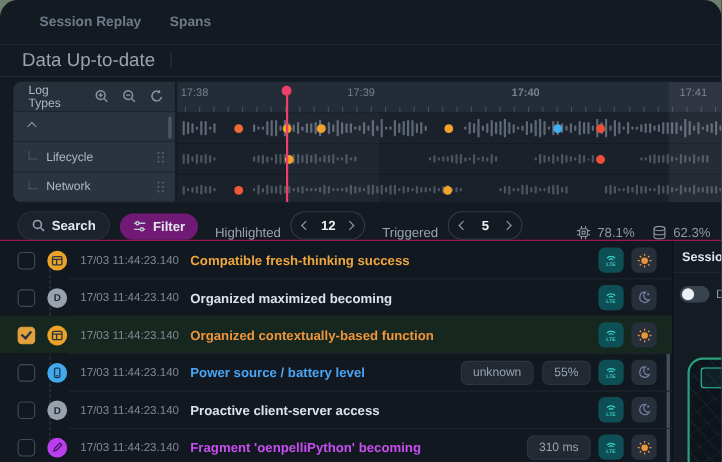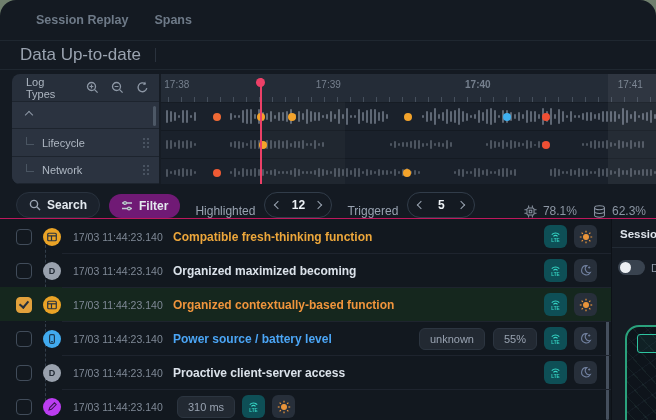--- a/index.html
+++ b/index.html
@@ -656,21 +656,21 @@
       <div class="lrow">
         <span class="cb"></span>
         <span class="circ c-amber">
           <svg width="12" height="12" viewBox="0 0 14 14" stroke="#2a3340" stroke-width="1.4" fill="none">
               <rect x="2" y="2.6" width="10" height="8.8" rx="1.2"></rect>
               <line x1="2" y1="5.6" x2="12" y2="5.6"></line>
               <line x1="6.4" y1="5.6" x2="6.4" y2="11.4"></line>
             </svg>
         </span>
         <span class="ts">17/03 11:44:23.140</span>
-        <span class="msg m-amber">Compatible fresh-thinking function</span>
+        <span class="msg m-amber">Compatible fresh-thinking success</span>
         <span class="ibtn lte">
           <svg width="15" height="15" viewBox="0 0 16 16">
               <path d="M4 6 a5.6 5.6 0 0 1 8 0" fill="none" stroke="#35d4c4" stroke-width="1.2"></path>
               <path d="M5.8 7.8 a3 3 0 0 1 4.4 0" fill="none" stroke="#35d4c4" stroke-width="1.2"></path>
               <text x="8" y="13.6" text-anchor="middle" font-size="5" font-weight="bold" fill="#35d4c4" font-family="Liberation Sans,sans-serif">LTE</text>
             </svg>
         </span>
         <span class="ibtn thm">
           <svg width="14" height="14" viewBox="0 0 14 14" stroke="#e9953b" stroke-width="1.2">
               <circle cx="7" cy="7" r="2.4" fill="#e9953b"></circle>
@@ -794,20 +794,21 @@
       </div>
 
       <div class="lrow">
         <span class="cb"></span>
         <span class="circ c-purple">
           <svg width="11" height="11" viewBox="0 0 14 14">
               <path d="M2.5 11.5 l1-3.2 6-6 2.2 2.2-6 6z" fill="none" stroke="#3a1550" stroke-width="1.3"></path>
             </svg>
         </span>
         <span class="ts">17/03 11:44:23.140</span>
+        <span class="msg m-purple">Fragment 'oenpelliPython' becoming</span>
         <span class="badge">310 ms</span>
         <span class="ibtn lte">
           <svg width="15" height="15" viewBox="0 0 16 16">
               <path d="M4 6 a5.6 5.6 0 0 1 8 0" fill="none" stroke="#35d4c4" stroke-width="1.2"></path>
               <path d="M5.8 7.8 a3 3 0 0 1 4.4 0" fill="none" stroke="#35d4c4" stroke-width="1.2"></path>
               <text x="8" y="13.6" text-anchor="middle" font-size="5" font-weight="bold" fill="#35d4c4" font-family="Liberation Sans,sans-serif">LTE</text>
             </svg>
         </span>
         <span class="ibtn thm">
           <svg width="14" height="14" viewBox="0 0 14 14" stroke="#e9953b" stroke-width="1.2">

